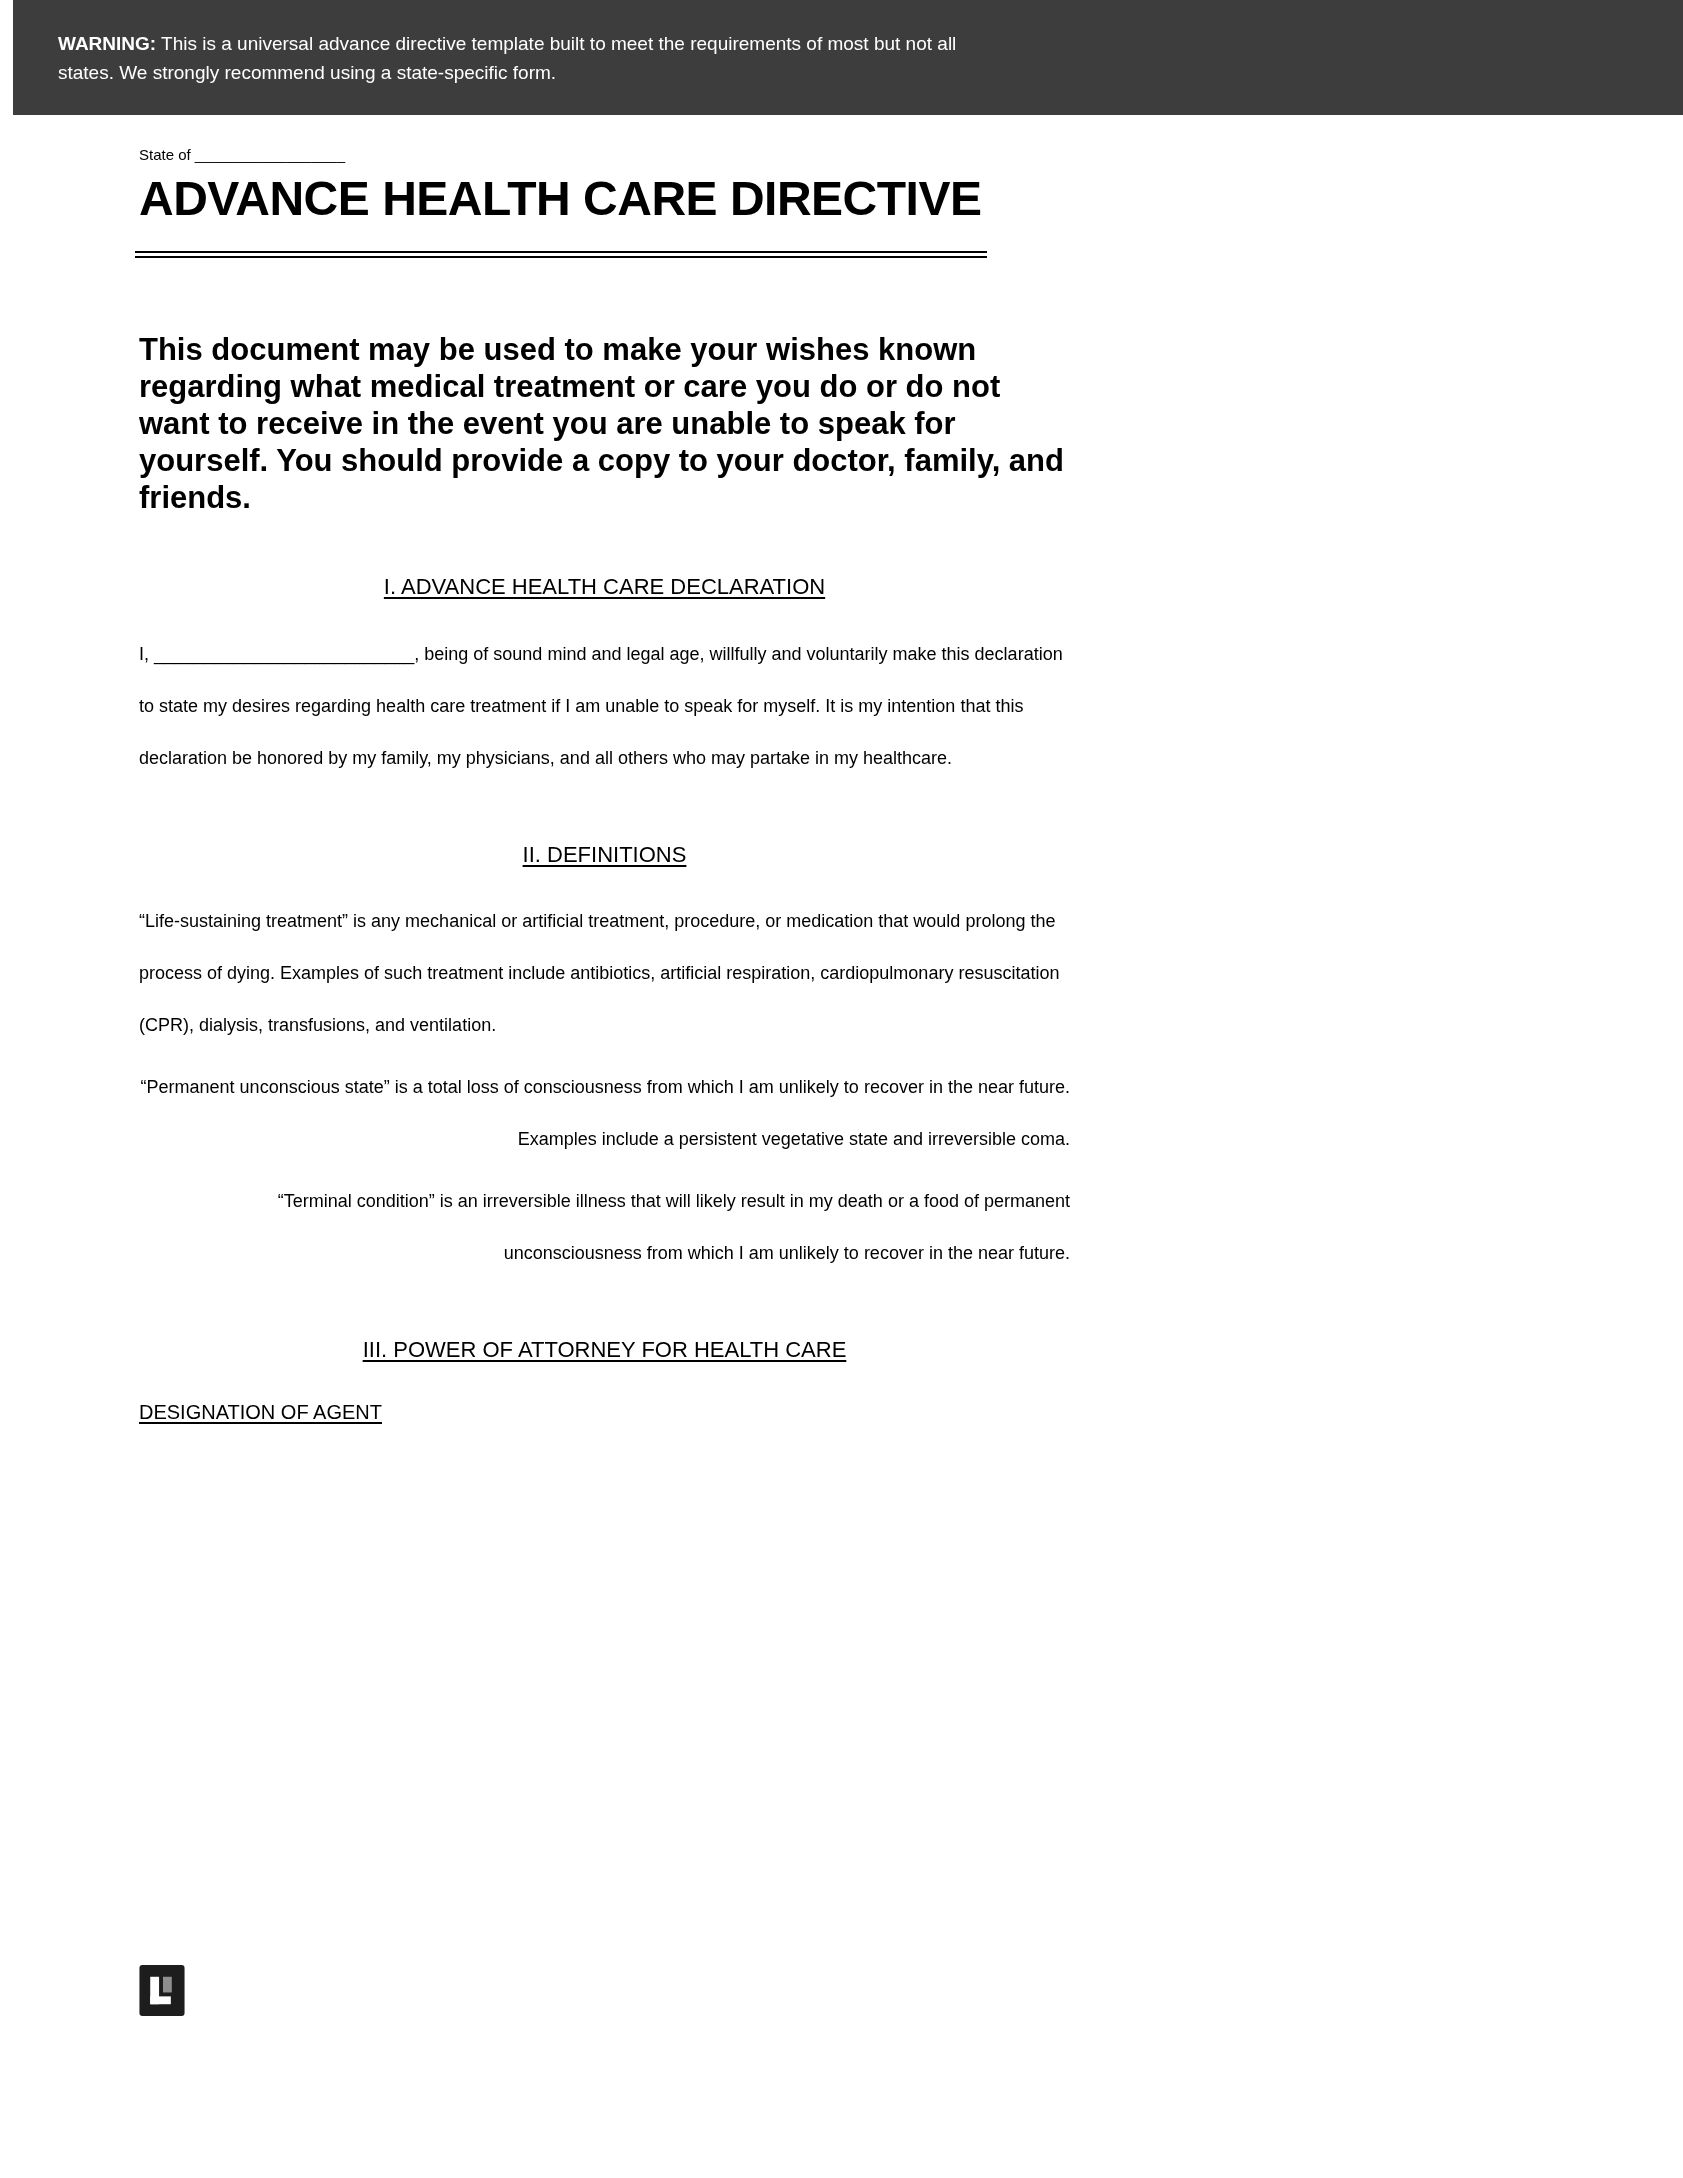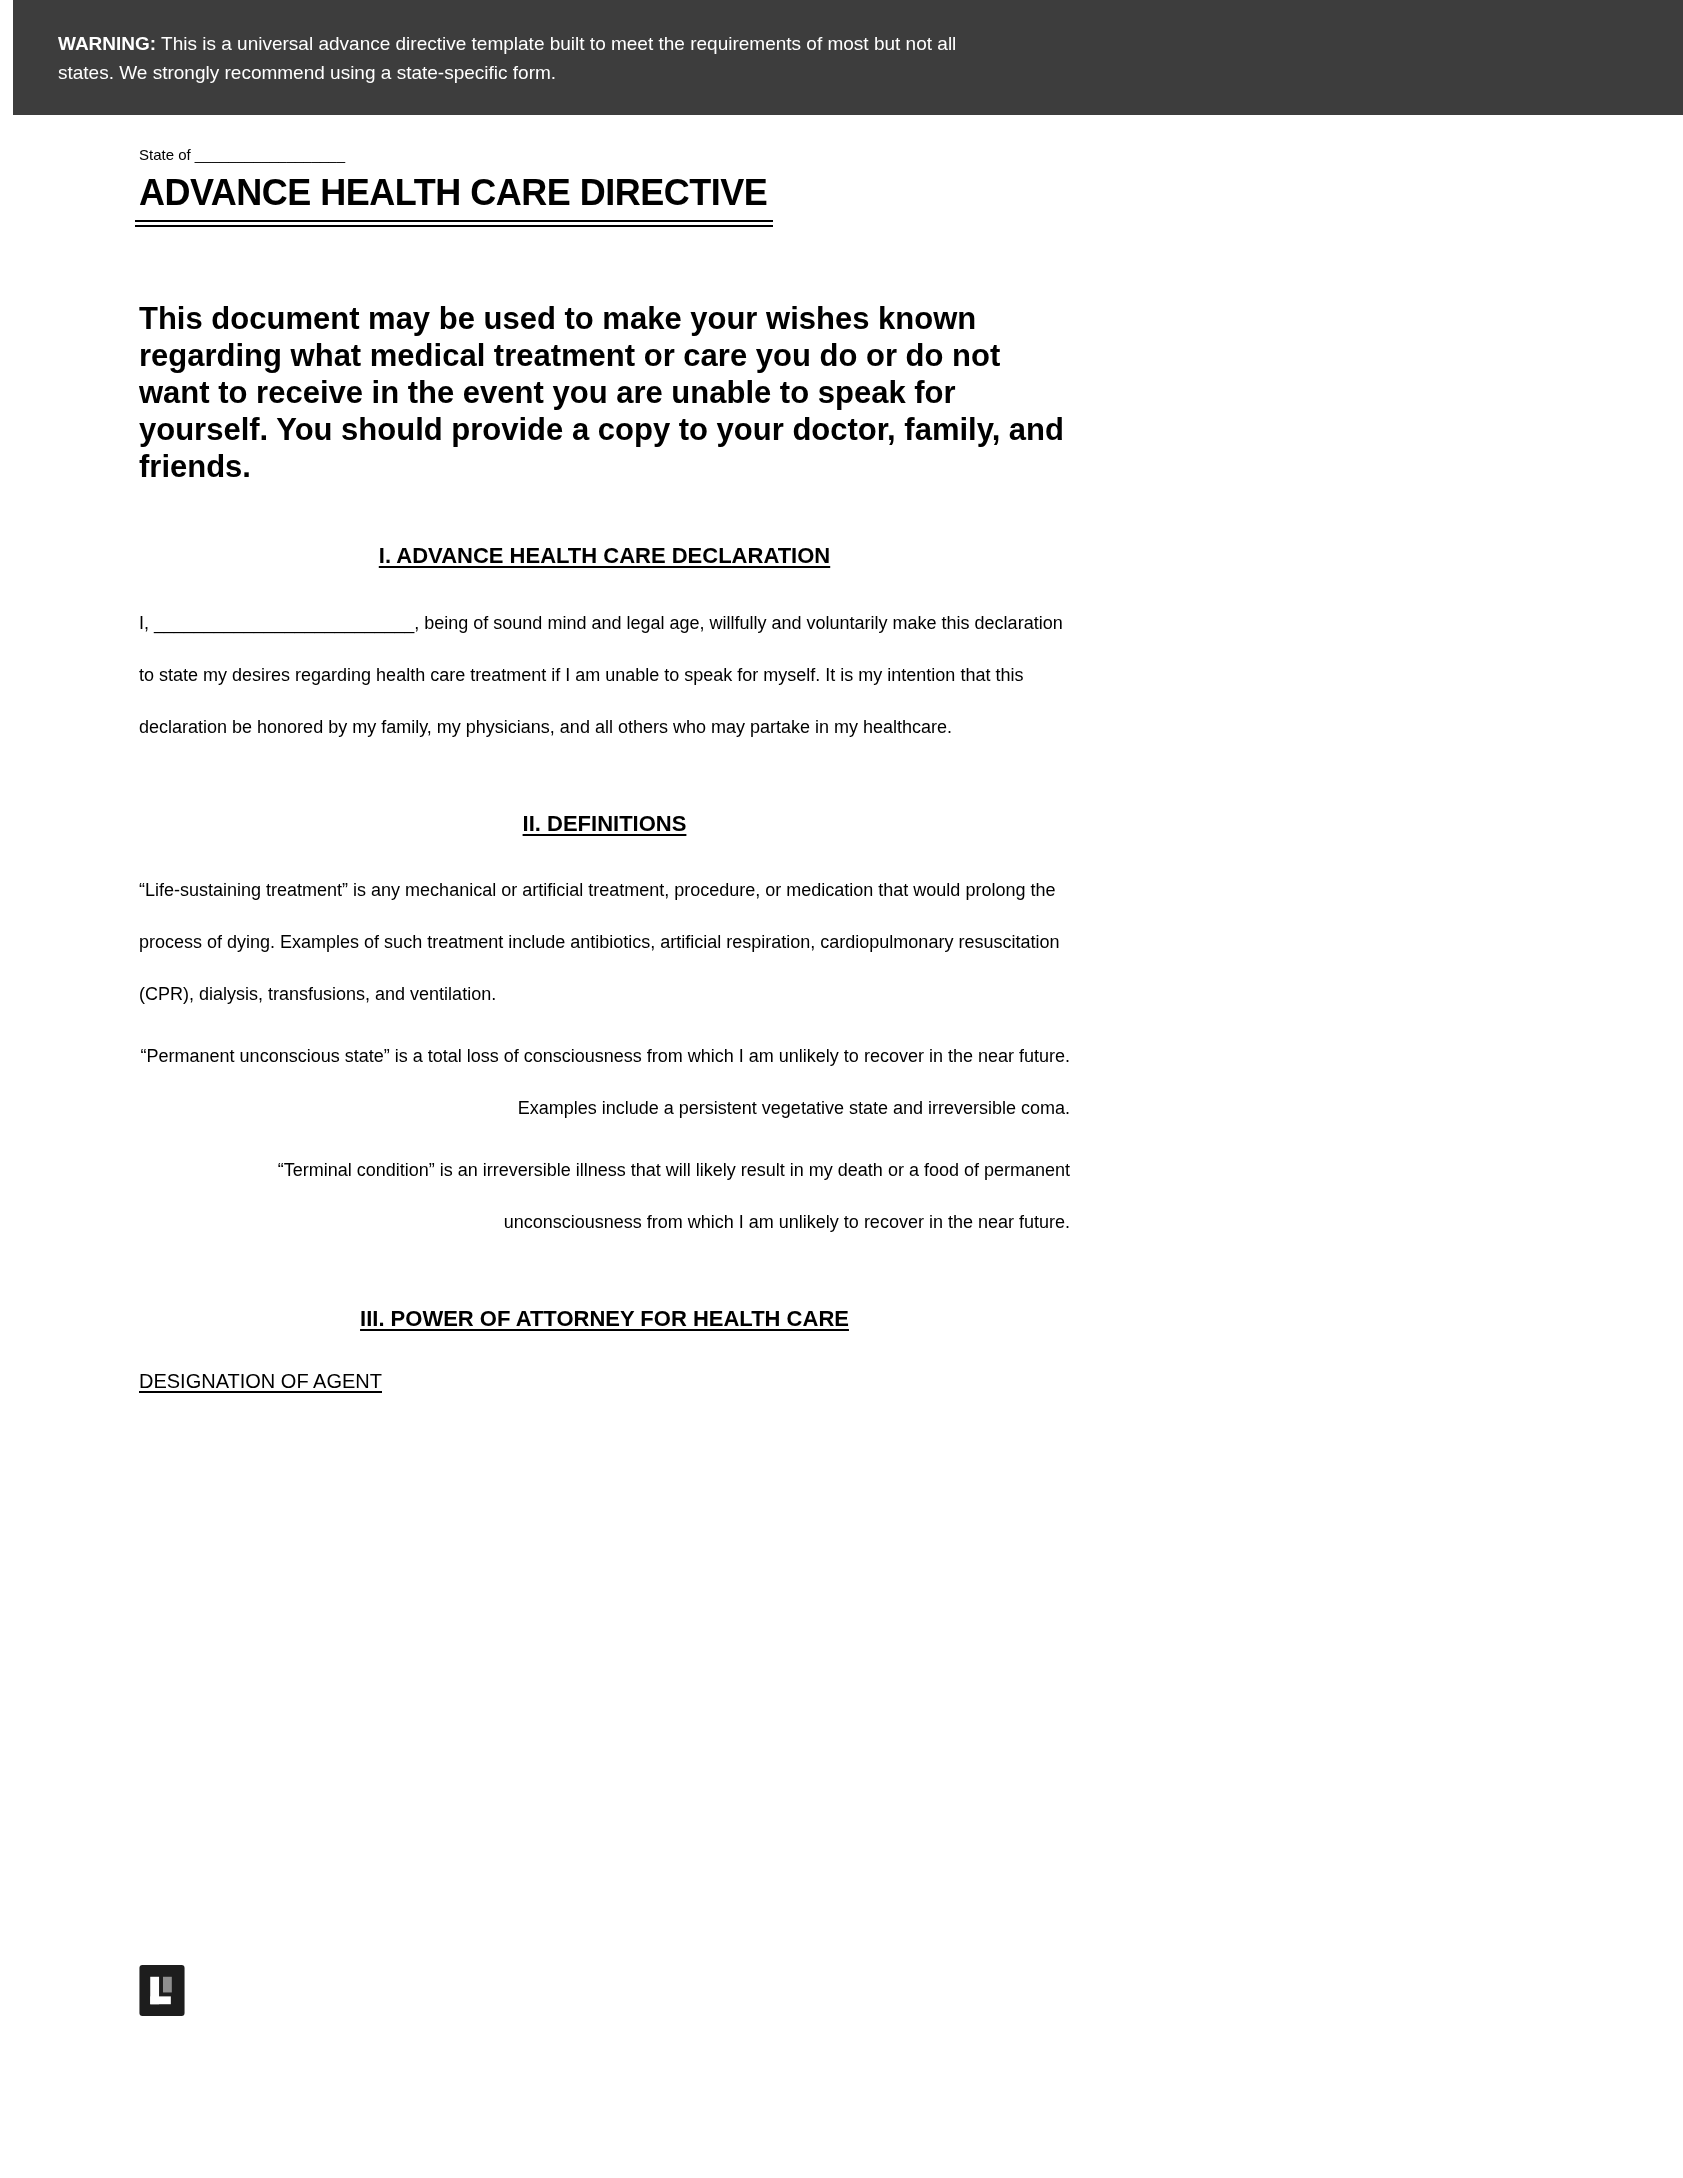--- a/index.html
+++ b/index.html
@@ -41,38 +41,38 @@
     width: 931px;
   }
   .state-line {
     margin: 30px 0 0 0;
     font-size: 15px;
     line-height: 1.3;
   }
   .doc-title {
     display: inline-block;
     margin: 8px 0 0 -4px;
-    padding: 0 6px 8px 4px;
-    font-size: 36px;
+    padding: 0 6px 26px 4px;
+    font-size: 48px;
     font-weight: 700;
     letter-spacing: -0.5px;
     line-height: 1.1;
     border-bottom: 7px double #000000;
     white-space: nowrap;
   }
   .intro {
     margin: 73px 0 0 0;
     font-size: 31px;
     font-weight: 700;
     line-height: 37px;
   }
   .section-heading {
     margin: 57px 0 0 0;
     font-size: 22px;
-    font-weight: 700;
+    font-weight: 400;
     text-align: center;
     text-decoration: underline;
     text-underline-offset: 3px;
     line-height: 1.3;
   }
   .body-para {
     margin: 26px 0 0 0;
     font-size: 18px;
     line-height: 52px;
   }

